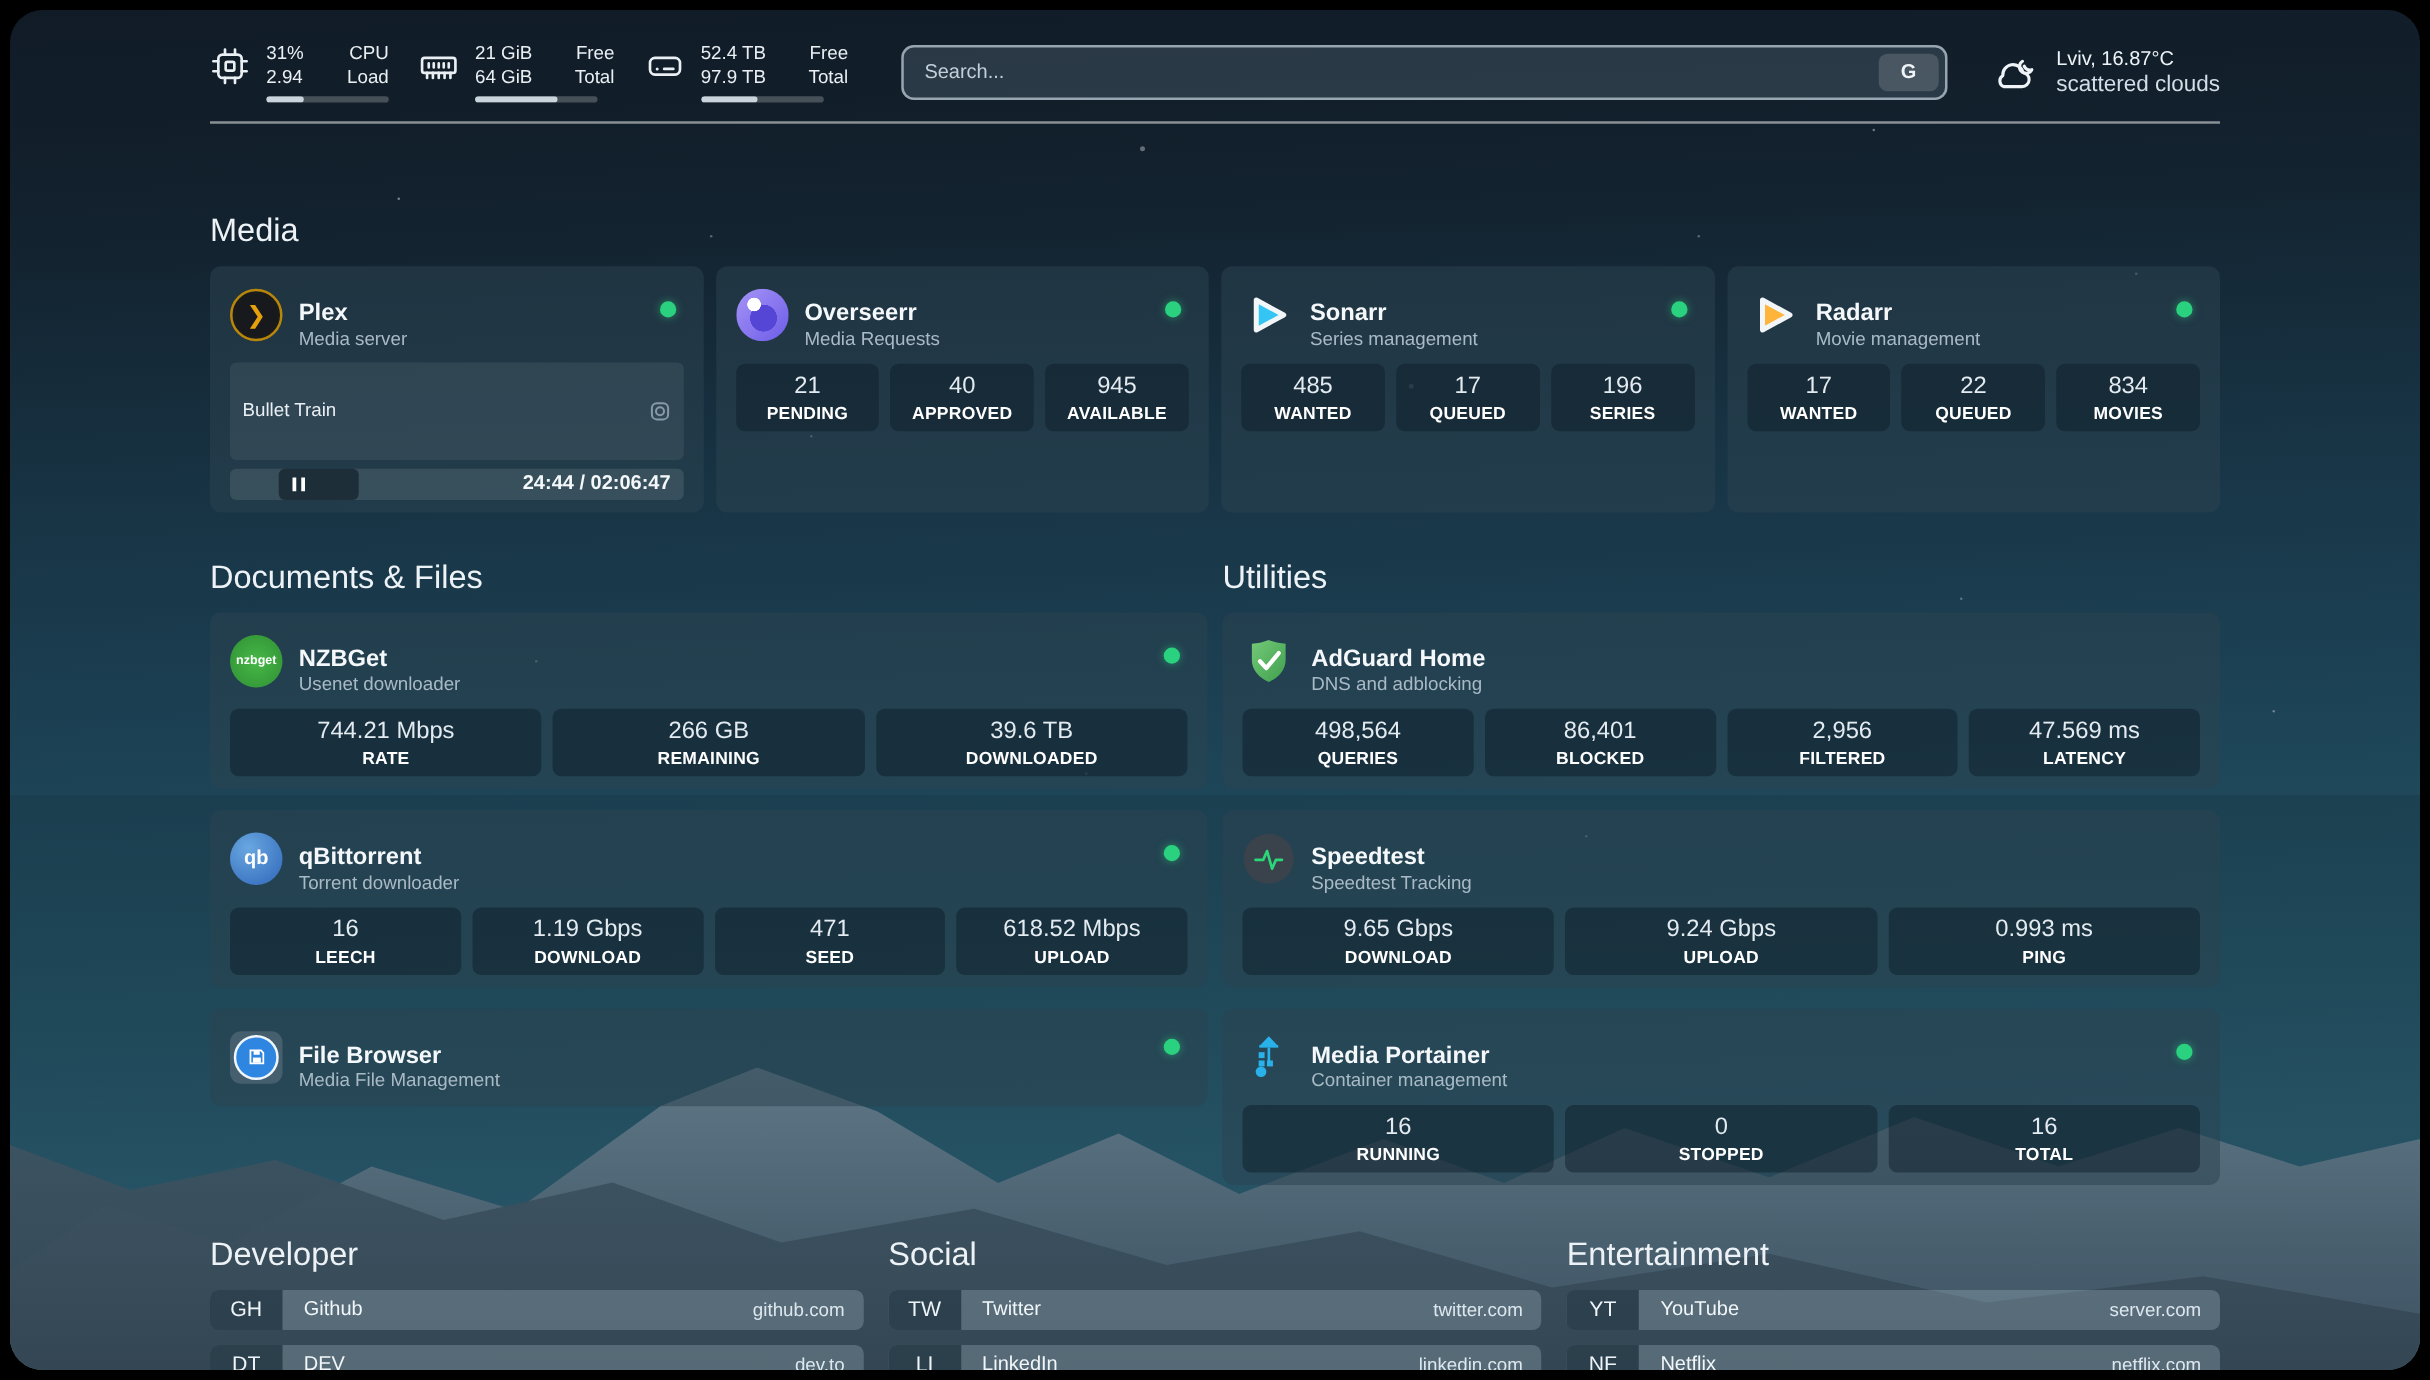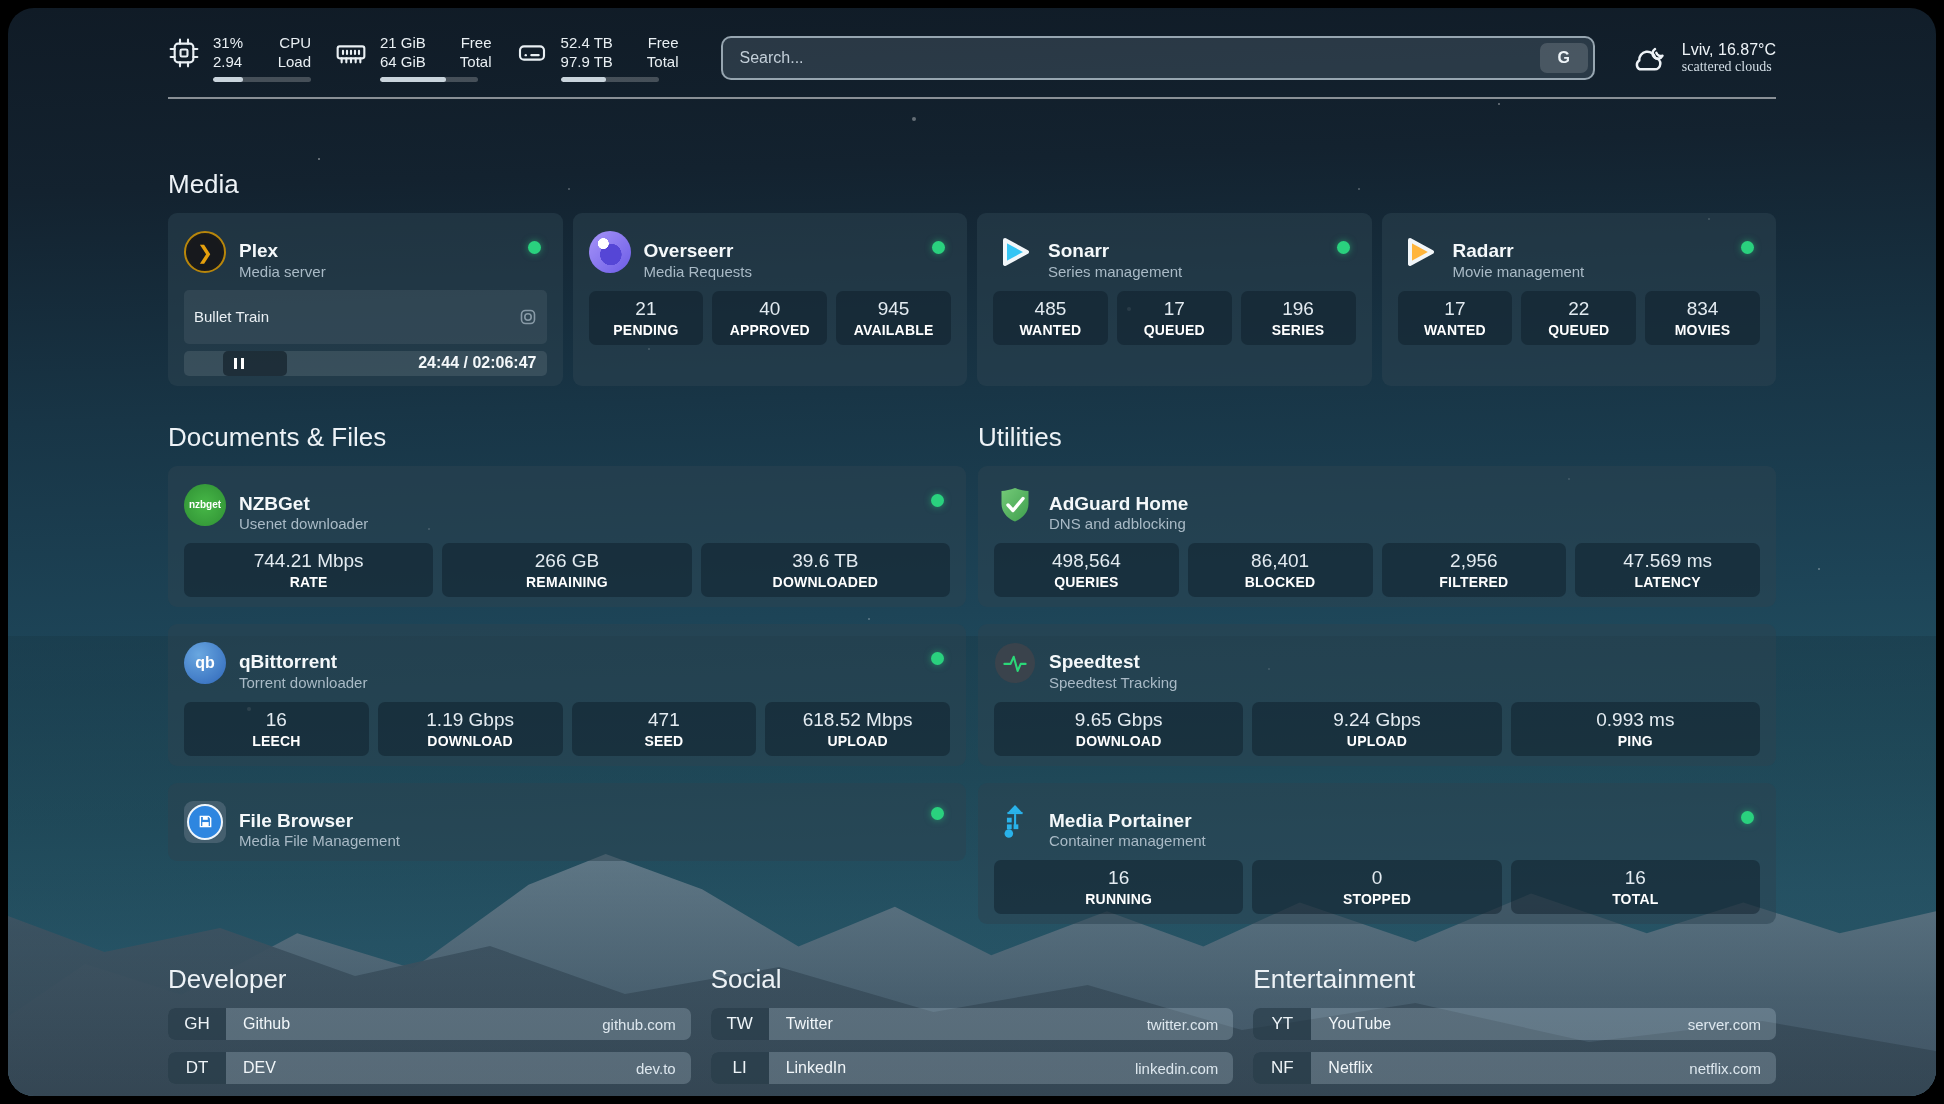--- a/index.html
+++ b/index.html
@@ -37,42 +37,42 @@
   .fill{height:100%;background:#c9d4dc;border-radius:3px;}
   .search{flex:1;margin:0 34px 0 42px;display:flex;align-items:center;height:40px;
     background:rgba(88,108,124,.35);border:2px solid rgba(210,224,233,.65);border-radius:10px;padding:0 5px 0 15px;}
   .search input{flex:1;background:transparent;border:none;outline:none;color:#e6edf2;font-size:16px;
     font-family:"Liberation Sans","DejaVu Sans",sans-serif;}
   .search input::placeholder{color:#c3cfd9;}
   .g-btn{width:48px;height:30px;border:none;border-radius:7px;background:rgba(255,255,255,.15);
     color:#eef4f8;font-size:16px;font-weight:700;cursor:pointer;}
   .weather{display:flex;align-items:center;gap:13px;color:#eef3f7;}
   .weather svg{width:40px;height:34px;}
-  .w1{font-size:16px;} .w2{font-size:14px;color:#d3dee6;font-family:Liberation Serif, serif;}
+  .w1{font-size:16px;} .w2{font-size:18px;color:#d3dee6;}
   .divider{margin-top:15px;border-bottom:2px solid rgba(255,255,255,.5);}
   
   .section-title{font-size:26px;font-weight:500;color:#edf2f6;margin:0 0 13px;}
   .media-sec{margin-top:70px;}
   .media-grid{display:grid;grid-template-columns:repeat(4,1fr);gap:10px;}
   .card{background:rgba(44,67,81,.52);border-radius:9px;padding:10px 16px 10px;position:relative;}
   .card-head{display:flex;align-items:center;gap:13px;min-height:44px;}
   .titles{line-height:1.25;}
   .title{font-size:19px;font-weight:600;color:#f4f8fa;margin-top:16px;}
   .sub{font-size:15px;color:#a9bac6;}
   .dot{position:absolute;top:28px;right:22px;width:13px;height:13px;border-radius:50%;
     background:#2ad17e;box-shadow:0 0 7px rgba(42,209,126,.55);}
   .dot-sm{top:24px;}
   .stats{display:grid;grid-auto-flow:column;grid-auto-columns:1fr;gap:9px;margin-top:9px;}
   .stat{background:rgba(12,27,37,.45);border-radius:7px;height:54px;display:flex;flex-direction:column;
     align-items:center;justify-content:center;gap:2px;}
   .stat .v{font-size:19px;color:#e3ebf1;}
   .stat .l{font-size:14px;font-weight:700;color:#fff;letter-spacing:.2px;}
   
   .np-row{margin-top:8px;height:46px;background:rgba(255,255,255,.07);border-radius:5px;
-    display:flex;align-items:center;padding:4px 10px;font-size:15px;color:#e9eff3;}
+    display:flex;align-items:center;padding:16px 10px;font-size:15px;color:#e9eff3;}
   .np-icon{margin-left:auto;display:flex;opacity:.8;cursor:pointer;}
   .prog-row{margin-top:7px;height:25px;background:rgba(255,255,255,.1);border-radius:5px;
     display:flex;align-items:center;padding-right:10px;padding-left:39px;}
   .pause{width:64px;height:25px;background:rgba(9,20,30,.55);border:none;border-radius:5px;
     display:flex;align-items:center;gap:4px;padding:0 0 0 11px;cursor:pointer;}
   .pause i{width:3px;height:11px;background:#fff;display:block;}
   .time{margin-left:auto;font-size:16px;font-weight:600;color:#f4f8fa;}
   
   .two-col{display:grid;grid-template-columns:1fr 1fr;gap:12px;margin-top:36px;}
   .col-stack{display:flex;flex-direction:column;gap:17px;}

